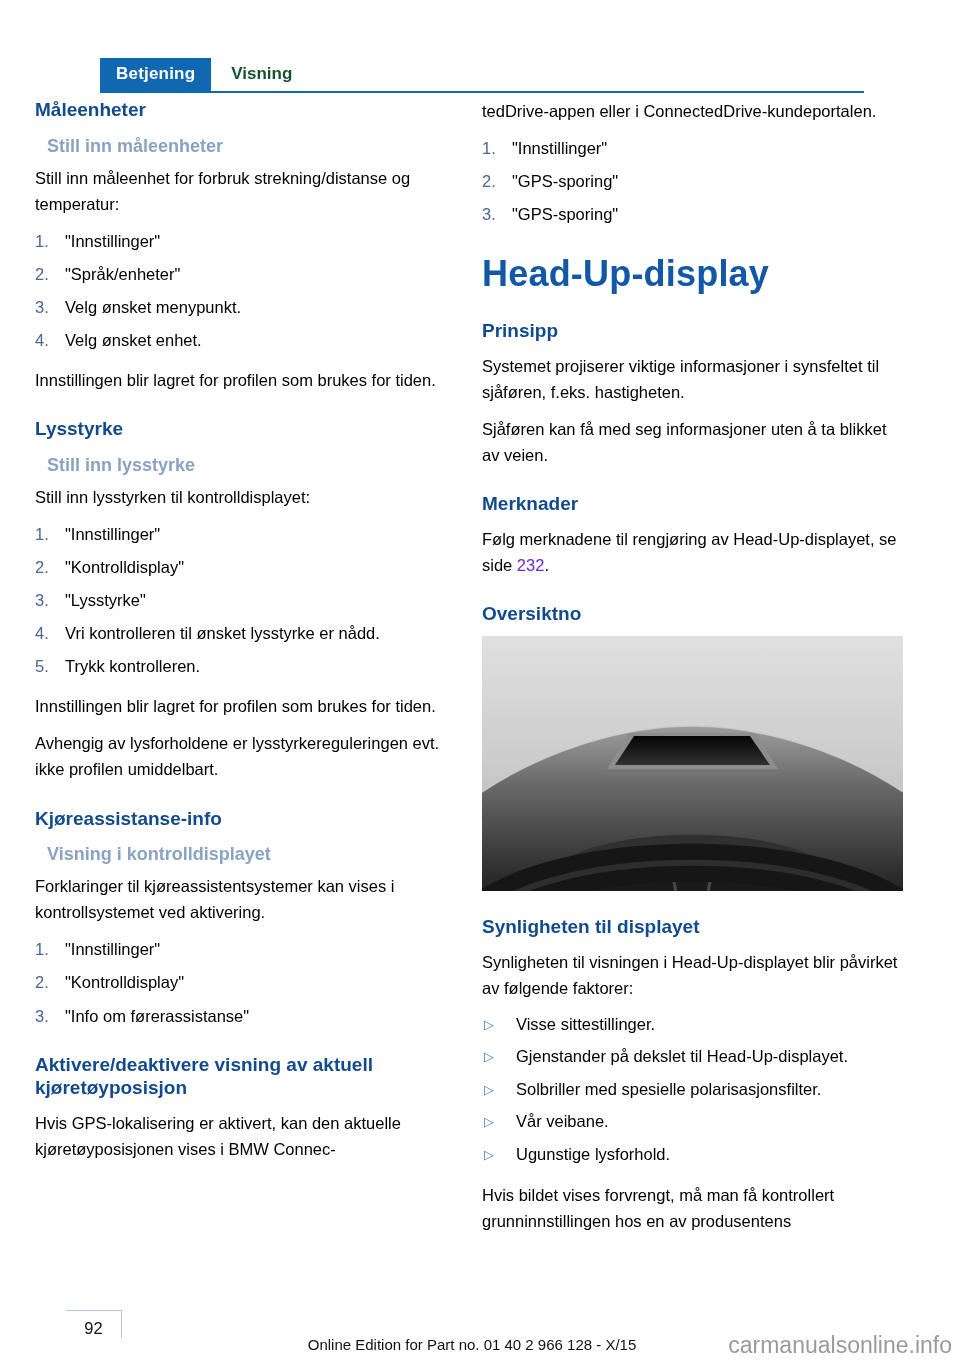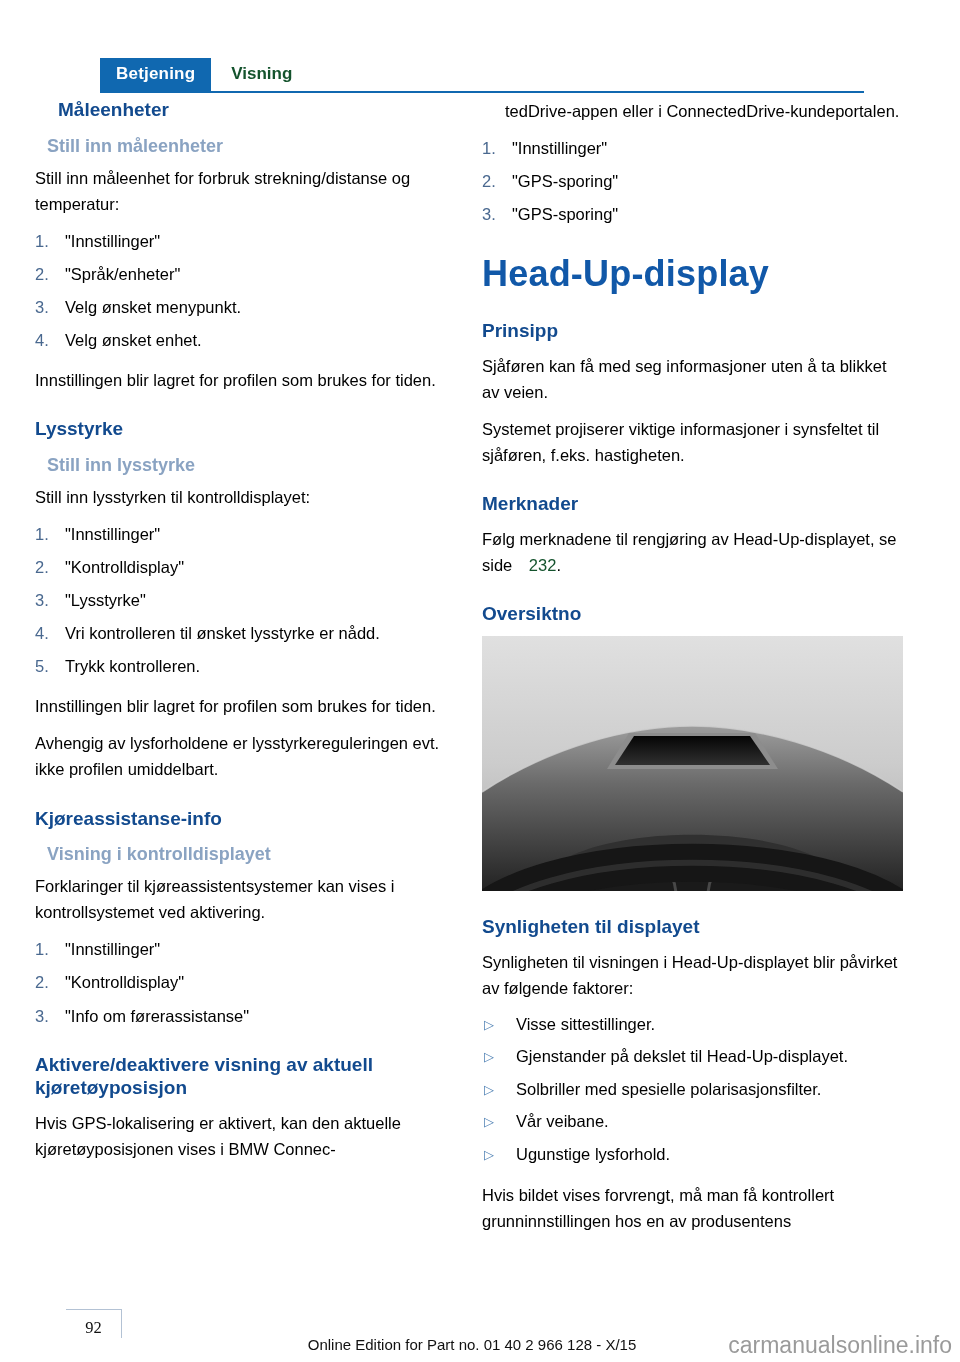--- a/index.html
+++ b/index.html
@@ -25,21 +25,21 @@
     padding:6px 16px 7px; letter-spacing:.2px;
   }
   .tab-secondary {
     color:#14532d; font-size:17px; font-weight:700;
     margin-left:20px; padding-bottom:7px;
   }
 
   
   .content { position:absolute; top:98px; left:35px; display:flex; gap:26px; }
   .col { width:421px; }
-  .col > :first-child { margin-top:0;margin-left:23px; }
+  .col > :first-child { margin-top:0; }
 
   h1.chapter {
     font-size:36px; font-weight:700; color:#1158a8;
     margin:26px 0 14px; letter-spacing:.2px;
   }
   h2.sec {
     font-size:19px; font-weight:700; color:#124a8e;
     margin:24px 0 10px; line-height:1.25;
   }
   h3.sub {
@@ -47,29 +47,29 @@
     margin:14px 12px 8px;
   }
   p.body { font-size:16.5px; line-height:1.58; margin:0 0 11px; }
 
   ol.steps, ul.bullets { list-style:none; margin:2px 0 14px; }
   .step { display:flex; font-size:16.5px; line-height:1.58; margin:0 0 7px; }
   .step .num { flex:0 0 30px; color:#49688f; }
   .bullet { display:flex; font-size:16.5px; line-height:1.55; margin:0 0 7px; }
   .bullet .tri { flex:0 0 34px; color:#4c7fb3; font-size:13px; line-height:25px; padding-left:2px; }
 
-  a.page-link { color:#14532d; text-decoration:none; cursor:pointer;margin-left:12px; }
+  a.page-link { color:#6d28d9; text-decoration:none; cursor:pointer; }
 
   .figure { margin:8px 0 16px; line-height:0; }
 
   
   .pageno-box {
     position:absolute; left:66px; bottom:24px; width:56px;
     border-top:1px solid #b3c2d4; border-right:1px solid #b3c2d4;
-    text-align:center; padding:8px 0 0; font-size:16.5px; color:#111;font-family:Liberation Serif, serif;
+    text-align:center; padding:8px 0 0; font-size:16.5px; color:#111;
   }
   .edition {
     position:absolute; left:0; right:16px; bottom:9px;
     text-align:center; font-size:15px; color:#111;
   }
   .watermark {
     position:absolute; right:8px; bottom:3px;
     font-size:23px; color:#898989; opacity:.85;
   }
 </style>
@@ -175,22 +175,22 @@
         </li>
         <li class="step">
           <span class="num">3.</span>
           <span class="txt">"GPS-sporing"</span>
         </li>
       </ol>
 
       <h1 class="chapter">Head-Up-display</h1>
 
       <h2 class="sec">Prinsipp</h2>
+      <p class="body">Systemet projiserer viktige informasjoner i synsfeltet til sjåføren, f.eks. hastigheten.</p>
       <p class="body">Sjåføren kan få med seg informasjoner uten å ta blikket av veien.</p>
-      <p class="body">Systemet projiserer viktige informasjoner i synsfeltet til sjåføren, f.eks. hastigheten.</p>
 
       <h2 class="sec">Merknader</h2>
       <p class="body"><span>Følg merknadene til rengjøring av Head-Up-displayet, se side </span><a class="page-link">232</a><span>.</span></p>
 
       <h2 class="sec">Oversiktno</h2>
 
       <figure class="figure">
         <svg width="421" height="255" viewBox="0 0 421 255" xmlns="http://www.w3.org/2000/svg" role="img">
           <defs>
             <linearGradient id="gBg" x1="0" y1="0" x2="0" y2="1">

